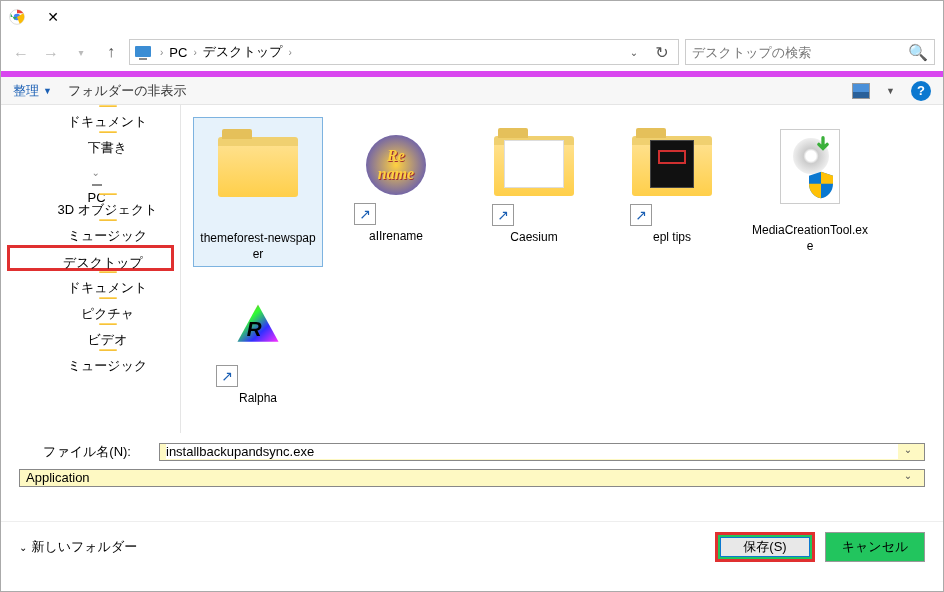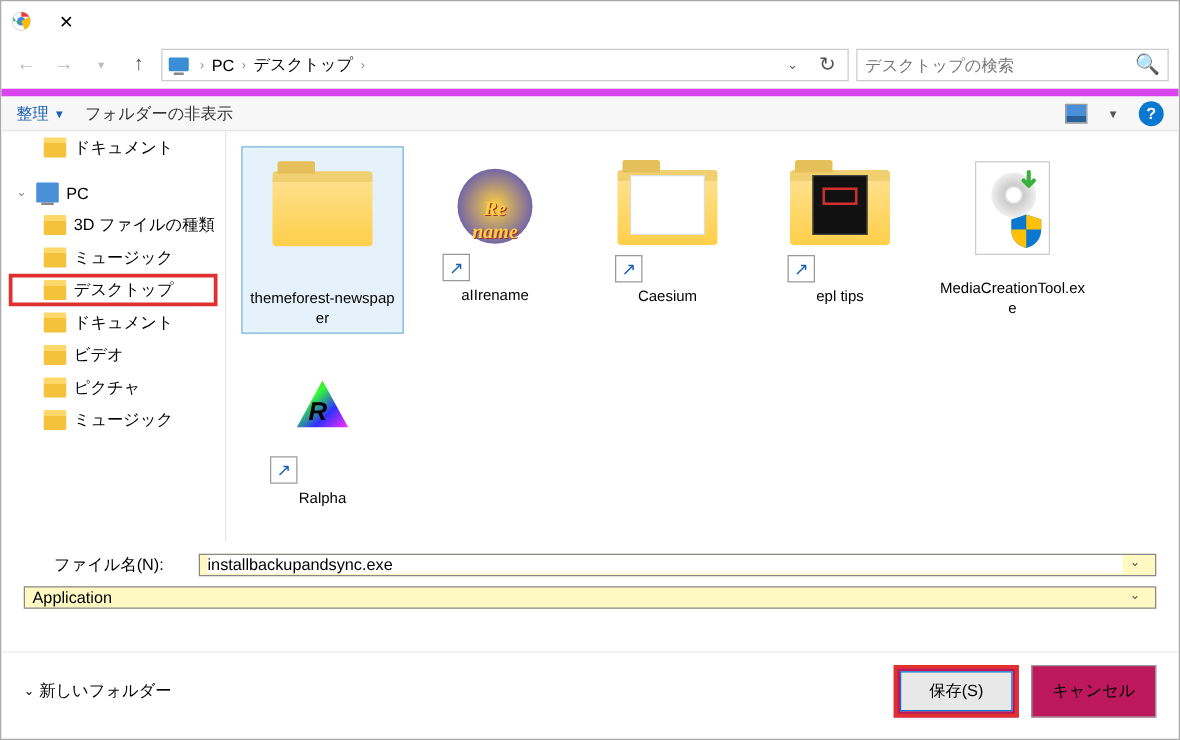--- a/index.html
+++ b/index.html
@@ -26,21 +26,21 @@
 .toolbar .tbtn { color: #1a5fb4; font-size: 13px; cursor: pointer; display: flex; align-items: center; gap: 4px; }
 .toolbar .spacer { flex: 1; }
 .toolbar .vicon { width: 18px; height: 16px; border: 1px solid #999; background: linear-gradient(to bottom, #4a90d9 60%, #2a6099 60%); }
 .toolbar .help { width: 20px; height: 20px; border-radius: 50%; background: #0b78d0; color: #fff; display: flex; align-items: center; justify-content: center; font-size: 13px; font-weight: bold; cursor: pointer; }
 
 .mainarea { display: flex; height: 328px; }
 .sidebar { width: 180px; border-right: 1px solid #e5e5e5; overflow-y: auto; position: relative; }
 .sidebar::-webkit-scrollbar { width: 16px; }
 .sidebar::-webkit-scrollbar-track { background: #f0f0f0; }
 .sidebar::-webkit-scrollbar-thumb { background: #c0c0c0; }
-.tree-item { display: flex; align-items: center; height: 26px; font-size: 13px; padding-left: 12px; cursor: pointer; gap: 6px; }
+.tree-item { display: flex; align-items: center; height: 26px; font-size: 13px; padding-left: 12px; cursor: pointer; gap: 6px; flex-direction: column; }
 .tree-item.indent1 { padding-left: 34px; }
 .tree-item.pc { padding-left: 12px; margin-top: 10px; }
 .tree-item.highlight { border: 3px solid #e03030; margin: 0 6px; padding-left: 25px; }
 .ficon { width: 18px; height: 16px; display: inline-block; }
 .ficon.folder { background: linear-gradient(to bottom, #ffd86b 30%, #f5c23c 30%); border-radius: 1px; }
 .ficon.pc { background: #4a90d9; border-radius: 1px; position: relative; }
 .ficon.pc::after { content: ""; position: absolute; bottom: -2px; left: 4px; width: 10px; height: 2px; background: #888; }
 
 .filegrid { flex: 1; padding: 12px; display: flex; flex-wrap: wrap; align-content: flex-start; gap: 8px; overflow: auto; }
 .fileitem { width: 130px; text-align: center; font-size: 12px; cursor: pointer; padding: 4px; }
@@ -60,21 +60,21 @@
 .bottompanel { padding: 10px 18px 6px; }
 .formrow { display: flex; align-items: center; margin-bottom: 8px; gap: 20px; }
 .formrow label { width: 120px; text-align: right; font-size: 13px; padding-right: 8px; }
 .formrow .field { flex: 1; height: 18px; border: 1px solid #888; padding: 0 6px; font-size: 13px; display: flex; align-items: flex-start; background: #fef9c3; }
 .formrow .field input { border: none; outline: none; flex: 1; font-size: 13px; }
 .formrow .drop { width: 20px; text-align: center; color: #555; cursor: pointer; font-size: 10px; }
 
 .footer { display: flex; align-items: center; padding: 10px 18px 14px; border-top: 1px solid #eee; margin-top: 20px; }
 .footer .hidelink { font-size: 13px; cursor: pointer; display: flex; align-items: center; gap: 4px; }
 .footer .spacer { flex: 1; }
-.footer .btn { min-width: 100px; height: 42px; border: 1px solid #999; background: #be185d; font-size: 13px; cursor: pointer; margin-left: 10px; }
+.footer .btn { min-width: 100px; height: 30px; border: 1px solid #999; background: #22c55e; font-size: 13px; cursor: pointer; margin-left: 10px; }
 .footer .btn.primary-wrap { border: 3px solid #e03030; padding: 2px; }
 .footer .btn.primary-wrap button { width: 100%; height: 100%; border: 1px solid #0b78d0; background: #e8e8e8; font-size: 13px; cursor: pointer; }
 </style>
 </head>
 <body>
 
 <div class="titlebar">
   <span class="chrome-icon">
     <svg viewBox="0 0 24 24">
         <circle cx="12" cy="12" r="11" fill="#fff" stroke="#ccc"></circle>
@@ -126,65 +126,69 @@
   <span style="font-size:9px;color:#555;cursor:pointer;">▼</span>
   <span class="help">?</span>
 </div>
 
 <div class="mainarea">
   <div class="sidebar">
     <div class="tree-item indent1">
         <span class="ficon folder"></span>
         <span>ドキュメント</span>
       </div>
+    <div class="tree-item indent1">
+        <span class="ficon folder"></span>
+        <span>下書き</span>
+      </div>
     <div class="tree-item pc">
         <span style="width:10px;font-size:10px;color:#888;">⌄</span>
         <span class="ficon pc"></span>
         <span>PC</span>
       </div>
     <div class="tree-item indent1">
         <span class="ficon folder"></span>
-        <span>3D ファイルの種類</span>
+        <span>3D オブジェクト</span>
       </div>
     <div class="tree-item indent1">
         <span class="ficon folder"></span>
         <span>ミュージック</span>
       </div>
     <div class="tree-item indent1 highlight">
         <span class="ficon folder"></span>
         <span>デスクトップ</span>
       </div>
     <div class="tree-item indent1">
         <span class="ficon folder"></span>
         <span>ドキュメント</span>
       </div>
     <div class="tree-item indent1">
         <span class="ficon folder"></span>
+        <span>ピクチャ</span>
+      </div>
+    <div class="tree-item indent1">
+        <span class="ficon folder"></span>
         <span>ビデオ</span>
-      </div>
-    <div class="tree-item indent1">
-        <span class="ficon folder"></span>
-        <span>ピクチャ</span>
       </div>
     <div class="tree-item indent1">
         <span class="ficon folder"></span>
         <span>ミュージック</span>
       </div>
   </div>
 
   <div class="filegrid">
     <div class="fileitem selected">
       <div class="thumb">
           <div class="folder-big"></div>
         </div>
       <div class="fname">themeforest-newspaper</div>
     </div>
     <div class="fileitem">
       <div class="thumb">
-        <div style="width:60px;height:60px;margin:14px auto 0;border-radius:50%;background:radial-gradient(circle,#ffd040,#3a3ad0);display:flex;align-items:flex-end;justify-content:center;">
+        <div style="width:60px;height:60px;margin:14px auto 0;border-radius:50%;background:radial-gradient(circle,#ffd040,#3a3ad0);display:flex;align-items:center;justify-content:center;">
             <span style="font-family:cursive;font-style:italic;color:#ffd040;font-size:16px;font-weight:bold;text-shadow:1px 1px #a03030;">Re<br>name</span>
           </div>
         <span class="shortcut">↗</span>
       </div>
       <div class="fname">aIIrename</div>
     </div>
     <div class="fileitem">
       <div class="thumb">
           <div class="folder-big" style="position:relative;">
             <div style="position:absolute;top:4px;left:10px;width:60px;height:48px;background:#fff;border:1px solid #ddd;"></div>

